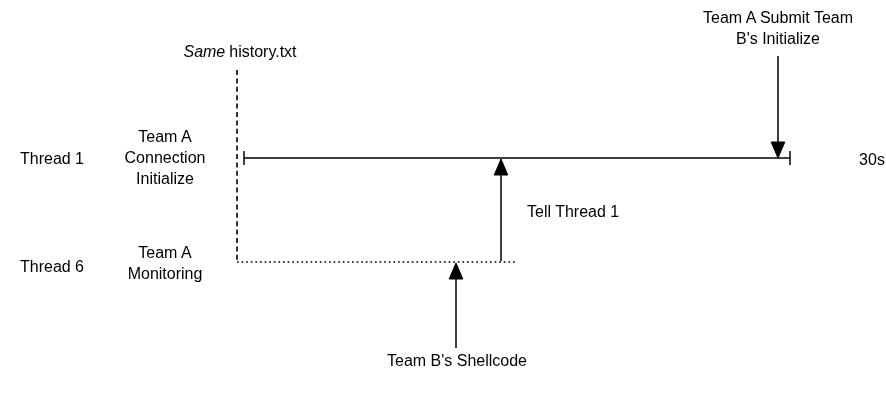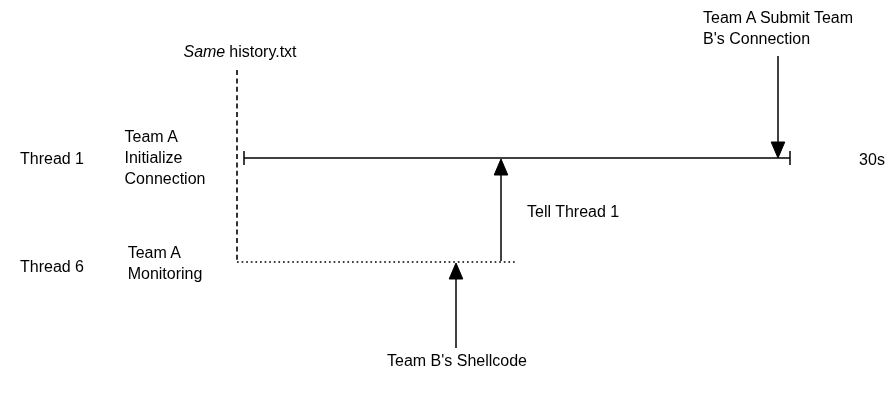--- a/index.html
+++ b/index.html
@@ -28,20 +28,21 @@
   .svg-layer line, .svg-layer path {
     stroke: #000000;
     fill: none;
   }
   .svg-layer polygon {
     fill: #000000;
     stroke: #000000;
   }
   .label {
     position: absolute;
+    text-align: center;
     white-space: nowrap;
     transform: translate(-50%, -50%);
   }
   .label.left-anchored {
     transform: translateY(-50%);
     text-align: left;
   }
   .italic {
   }
   .file-prefix {
@@ -79,28 +80,28 @@
       <polygon points="456,263 449.2,279 462.8,279"></polygon>
     </g>
   </svg>
 
   <div class="label" style="left:240px; top:51px;">
     <span class="file-prefix">Same</span><span class="italic">history.txt</span>
   </div>
 
   <div class="label" style="left:778px; top:28px;">
     <div>Team A Submit Team</div>
-    <div>B's Connection</div>
+    <div>B's Initialize</div>
   </div>
 
   <div class="label" style="left:52px; top:158px;">Thread 1</div>
   <div class="label" style="left:165px; top:157px;">
     <div>Team A</div>
+    <div>Connection</div>
     <div>Initialize</div>
-    <div>Connection</div>
   </div>
   <div class="label" style="left:872px; top:159px;">30s</div>
 
   <div class="label left-anchored" style="left:519px; top:211px;margin-left:8px;">Tell Thread 1</div>
 
   <div class="label" style="left:52px; top:266px;">Thread 6</div>
   <div class="label" style="left:165px; top:263px;">
     <div>Team A</div>
     <div>Monitoring</div>
   </div>

